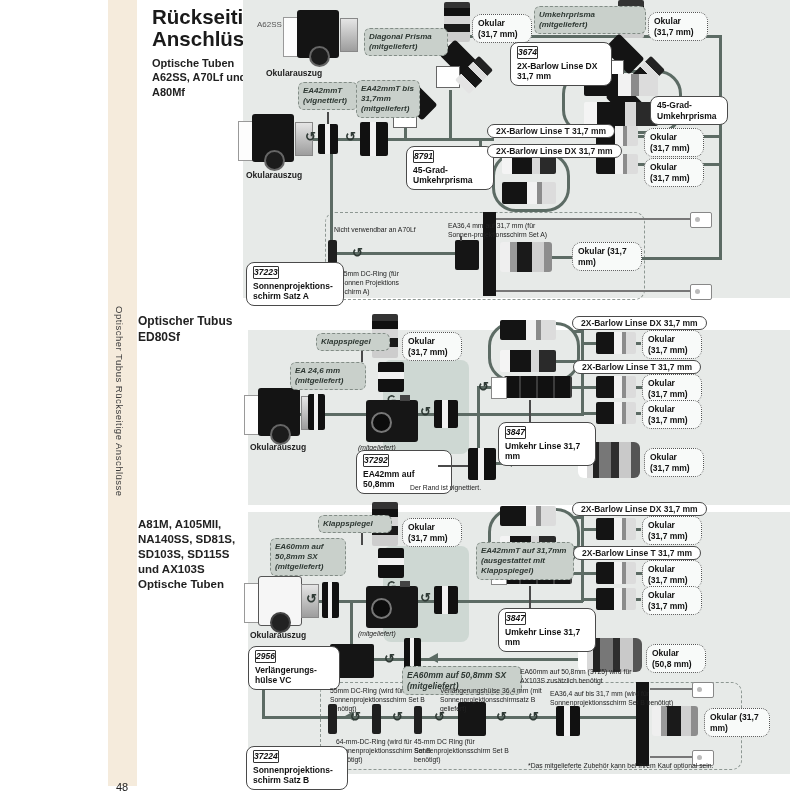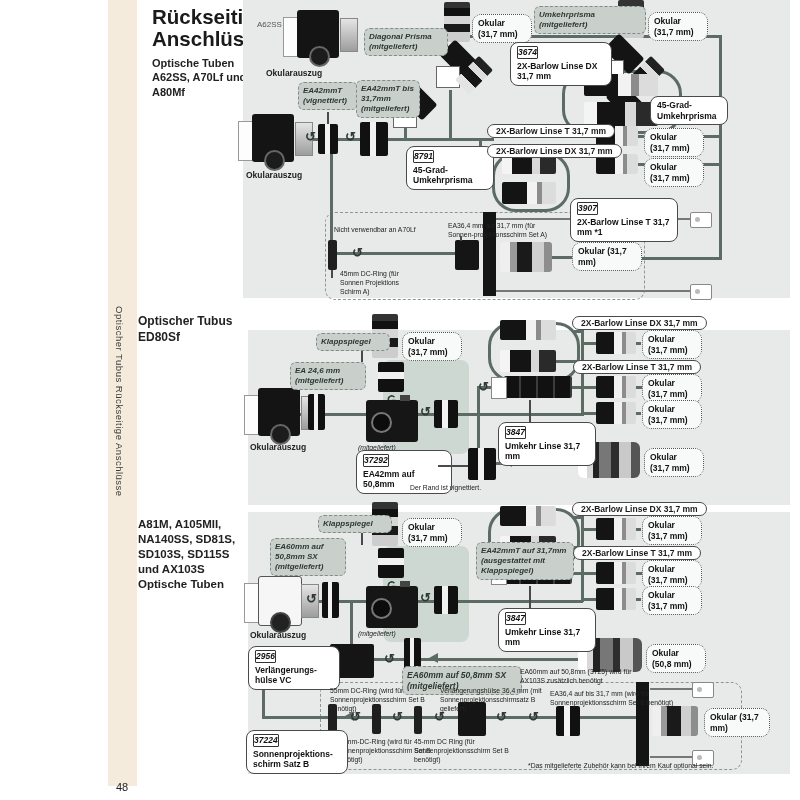--- a/index.html
+++ b/index.html
@@ -193,30 +193,30 @@
   </div>
   <div class="lc" style="left:406px;top:146px;width:74px;">
     <span class="code">8791</span>
     <div>45-Grad-Umkehrprisma</div>
   </div>
   <div class="lc" style="left:650px;top:96px;width:64px;">45-Grad-Umkehrprisma</div>
   <div class="pill" style="left:487px;top:124px;">2X-Barlow Linse T 31,7 mm</div>
   <div class="pill" style="left:487px;top:144px;">2X-Barlow Linse DX 31,7 mm</div>
   <div class="ld" style="left:644px;top:128px;width:48px;">Okular (31,7 mm)</div>
   <div class="ld" style="left:644px;top:158px;width:48px;">Okular (31,7 mm)</div>
-  <div class="lc" style="left:570px;top:198px;width:94px;">
-    <span class="code">3907</span>
-    <div>2X-Barlow Linse T 31,7 mm *1</div>
-  </div>
   <div class="tn" style="left:334px;top:226px;width:100px;">Nicht verwendbar an A70Lf</div>
   <div class="tn" style="left:448px;top:222px;width:114px;">EA36,4 mm auf 31,7 mm (für Sonnen-projektionsschirm Set A)</div>
   <div class="tl" style="left:460px;top:236px;width:1.5px;height:5px;"></div>
   <div class="tn" style="left:340px;top:270px;width:64px;">45mm DC-Ring (für Sonnen Projektions Schirm A)</div>
   <div class="tl" style="left:331px;top:270px;width:1.5px;height:8px;"></div>
   <div class="ld" style="left:572px;top:242px;width:58px;">Okular (31,7 mm)</div>
+  <div class="lc" style="left:246px;top:262px;width:84px;">
+    <span class="code">37223</span>
+    <div>Sonnenprojektions-schirm Satz A</div>
+  </div>
 
   <div class="panel" style="left:248px;top:330px;width:542px;height:175px;"></div>
   <div class="zone" style="left:383px;top:360px;width:86px;height:94px;"></div>
 
   <div class="hl" style="left:300px;top:413px;width:283px;"></div>
   <div class="vl" style="left:581px;top:330px;height:86px;"></div>
   <div class="loop" style="left:488px;top:322px;width:86px;height:54px;"></div>
   <div class="hl" style="left:574px;top:330px;width:10px;"></div>
   <div class="hl" style="left:556px;top:360px;width:28px;"></div>
   <div class="hl" style="left:583px;top:342px;width:58px;"></div>
@@ -362,19 +362,19 @@
   </div>
   <div class="lg" style="left:402px;top:666px;width:110px;font-size:8.5px;">EA60mm auf 50,8mm SX (mitgeliefert)</div>
   <div class="tn" style="left:520px;top:668px;width:112px;">EA60mm auf 50,8mm (3725) wird für AX103S zusätzlich benötigt</div>
   <div class="ld" style="left:646px;top:644px;width:48px;">Okular (50,8 mm)</div>
   <div class="tn" style="left:330px;top:687px;width:106px;">55mm DC-Ring (wird für Sonnenprojektionsschirm Set B benötigt)</div>
   <div class="tn" style="left:440px;top:687px;width:112px;">Verlängerungshülse 36,4 mm (mit Sonnenprojektionsschirmsatz B geliefert)</div>
   <div class="tn" style="left:336px;top:738px;width:100px;">64-mm-DC-Ring (wird für Sonnenprojektionsschirm Set B benötigt)</div>
   <div class="tn" style="left:414px;top:738px;width:100px;">45-mm DC Ring (für Sonnenprojektionsschirm Set B benötigt)</div>
   <div class="tn" style="left:550px;top:690px;width:134px;">EA36,4 auf bis 31,7 mm (wird für Sonnenprojektionsschirm Set B benötigt)</div>
   <div class="ld" style="left:704px;top:708px;width:54px;">Okular (31,7 mm)</div>
-  <div class="lc" style="left:246px;top:730px;width:88px;">
+  <div class="lc" style="left:246px;top:746px;width:88px;">
     <span class="code">37224</span>
     <div>Sonnenprojektions-schirm Satz B</div>
   </div>
   <div class="tn" style="left:528px;top:762px;width:262px;">*Das mitgelieferte Zubehör kann bei Ihrem Kauf optional sein.</div>
 
 </div>
 
 </body></html>

